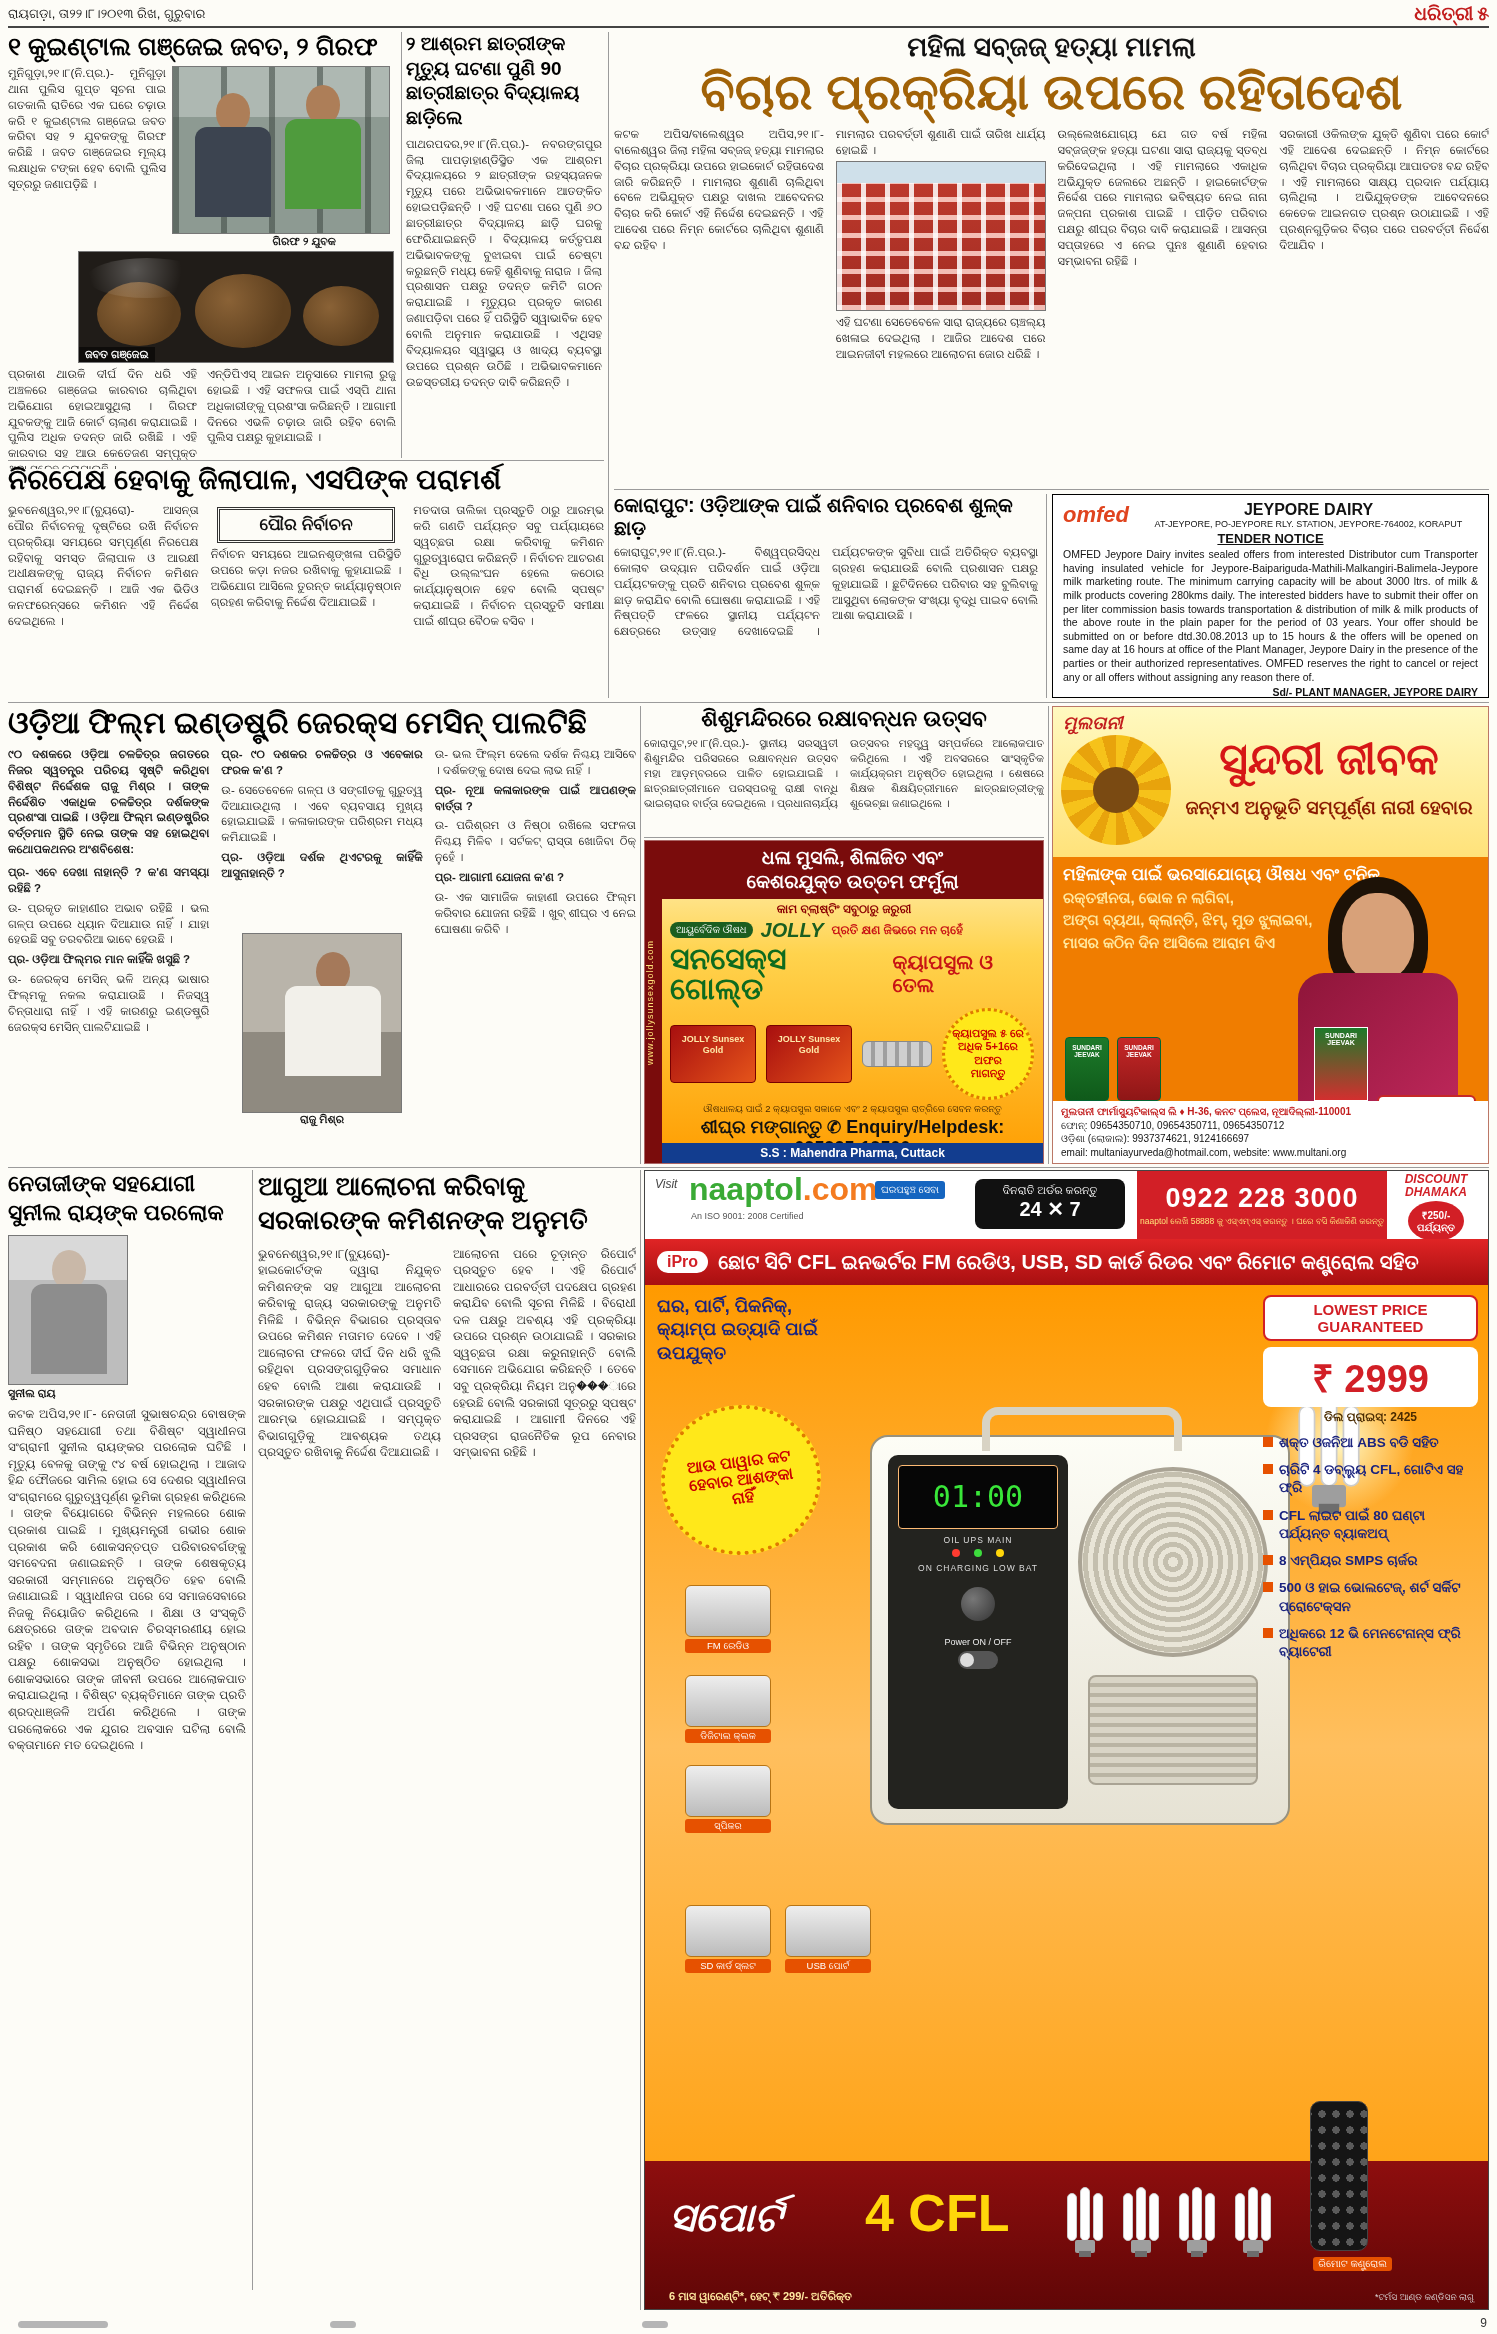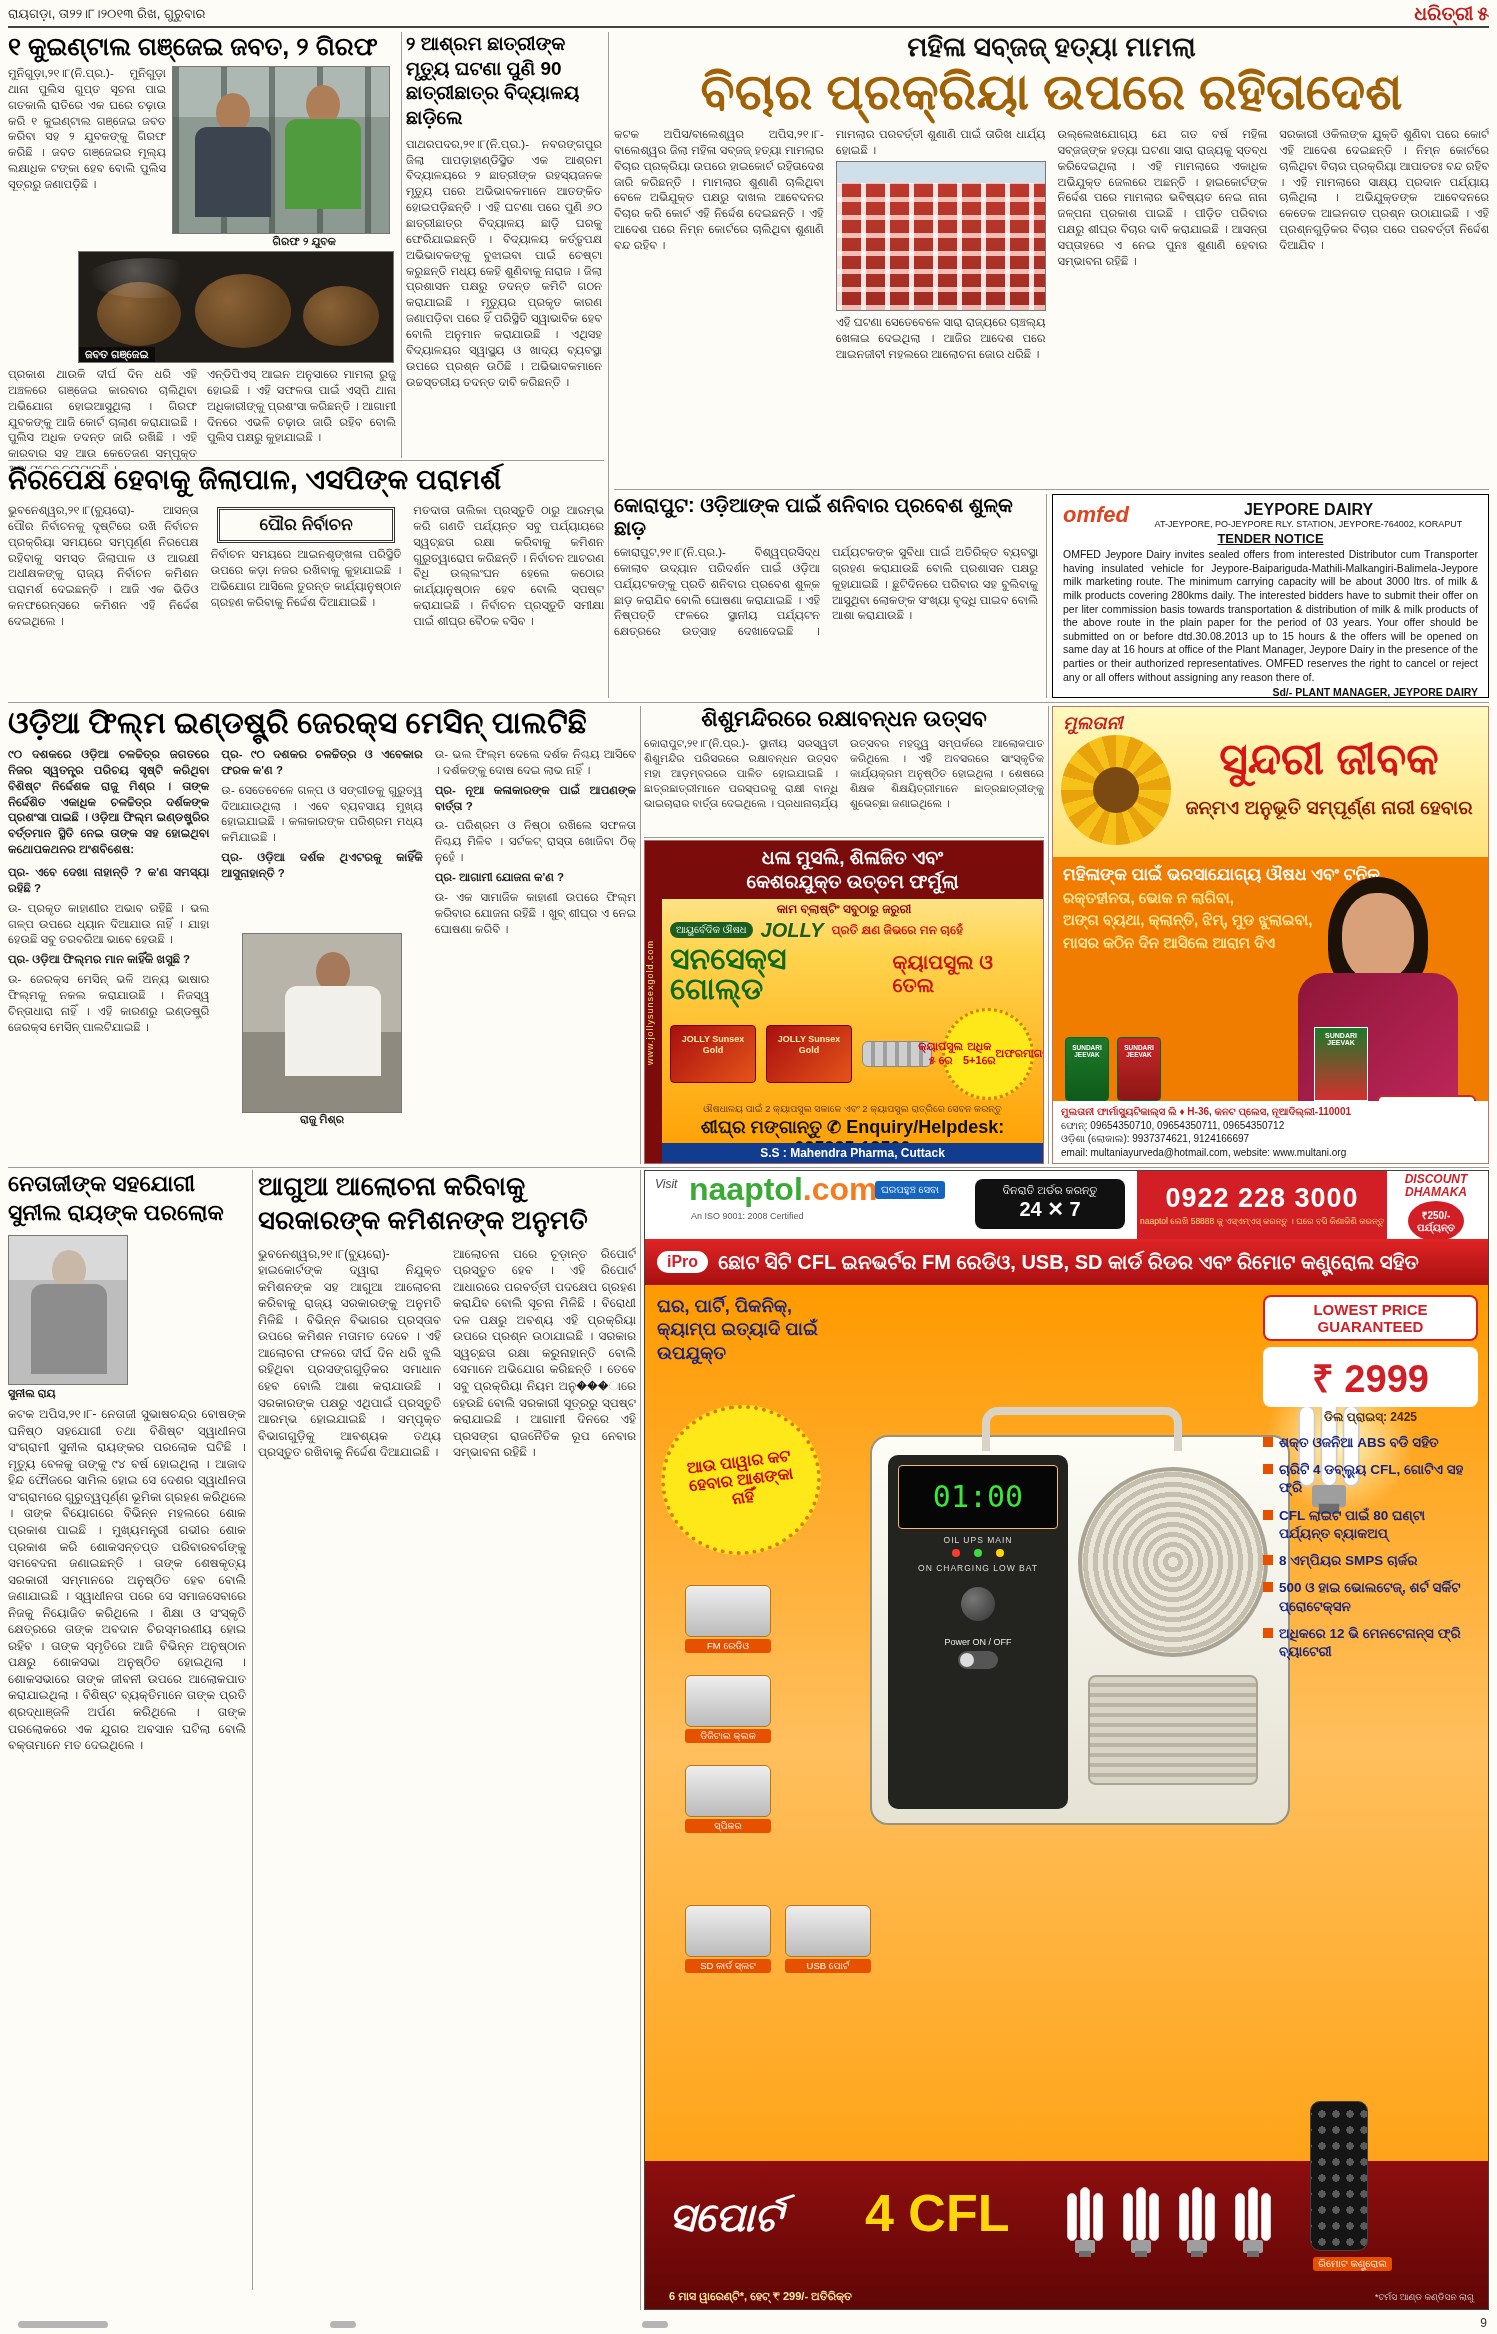--- a/index.html
+++ b/index.html
@@ -69,21 +69,21 @@
   #jolly .gpill{background:#1b5e20;color:#fff;font-size:10px;border-radius:8px;padding:2px 6px;text-align:center;}
   #jolly .jbrand{color:#1b5e20;font-weight:bold;font-size:20px;font-style:italic;}
   #jolly .pname{color:#0e6b1e;font-weight:bold;font-size:30px;line-height:1;}
   #jolly .ptype{color:#c81414;font-weight:bold;font-size:20px;}
   #jolly .tag{color:#c81414;font-weight:bold;font-size:12px;}
   #jolly .packs{display:flex;align-items:center;gap:10px;margin-top:4px;}
   .packbox{width:86px;height:58px;background:linear-gradient(135deg,#a80f0f,#e5541a);border:1px solid #700;
         border-radius:4px;color:#ffe9a8;font-size:9px;font-weight:bold;text-align:center;padding-top:8px;line-height:1.3;}
   .blister{width:70px;height:26px;border-radius:6px;background:repeating-linear-gradient(90deg,#cfcfcf 0 8px,#9f9f9f 8px 12px);border:1px solid #888;}
   #jolly .offer{width:92px;height:92px;border-radius:50%;background:#ffe81a;border:3px dotted #e07b00;
-        color:#c00;font-weight:bold;font-size:11px;display:flex;flex-direction:row;align-items:center;
+        color:#c00;font-weight:bold;font-size:11px;display:flex;flex-direction:column;align-items:center;
         justify-content:center;text-align:center;line-height:1.2;}
   #jolly .dose{font-size:9.5px;color:#4a2b00;margin-top:3px;text-align:center;}
   #jolly .enq{font-weight:bold;font-size:18px;color:#111;text-align:center;margin-top:2px;}
   #jolly .dealer{position:absolute;left:17px;right:0;bottom:0;background:#123d8f;color:#fff;text-align:center;
         font-size:12px;font-weight:bold;padding:3px 0;}
   
   #multani{border:1px solid #b76;overflow:hidden;background:#f07d00;}
   #multani .top{position:relative;height:150px;background:linear-gradient(180deg,#fff9c0,#ffe27a);}
   #multani .mbrand{position:absolute;left:10px;top:6px;color:#c21d1d;font-weight:bold;font-size:18px;font-style:italic;}
   .sunflower{position:absolute;left:8px;top:28px;width:110px;height:110px;border-radius:50%;

